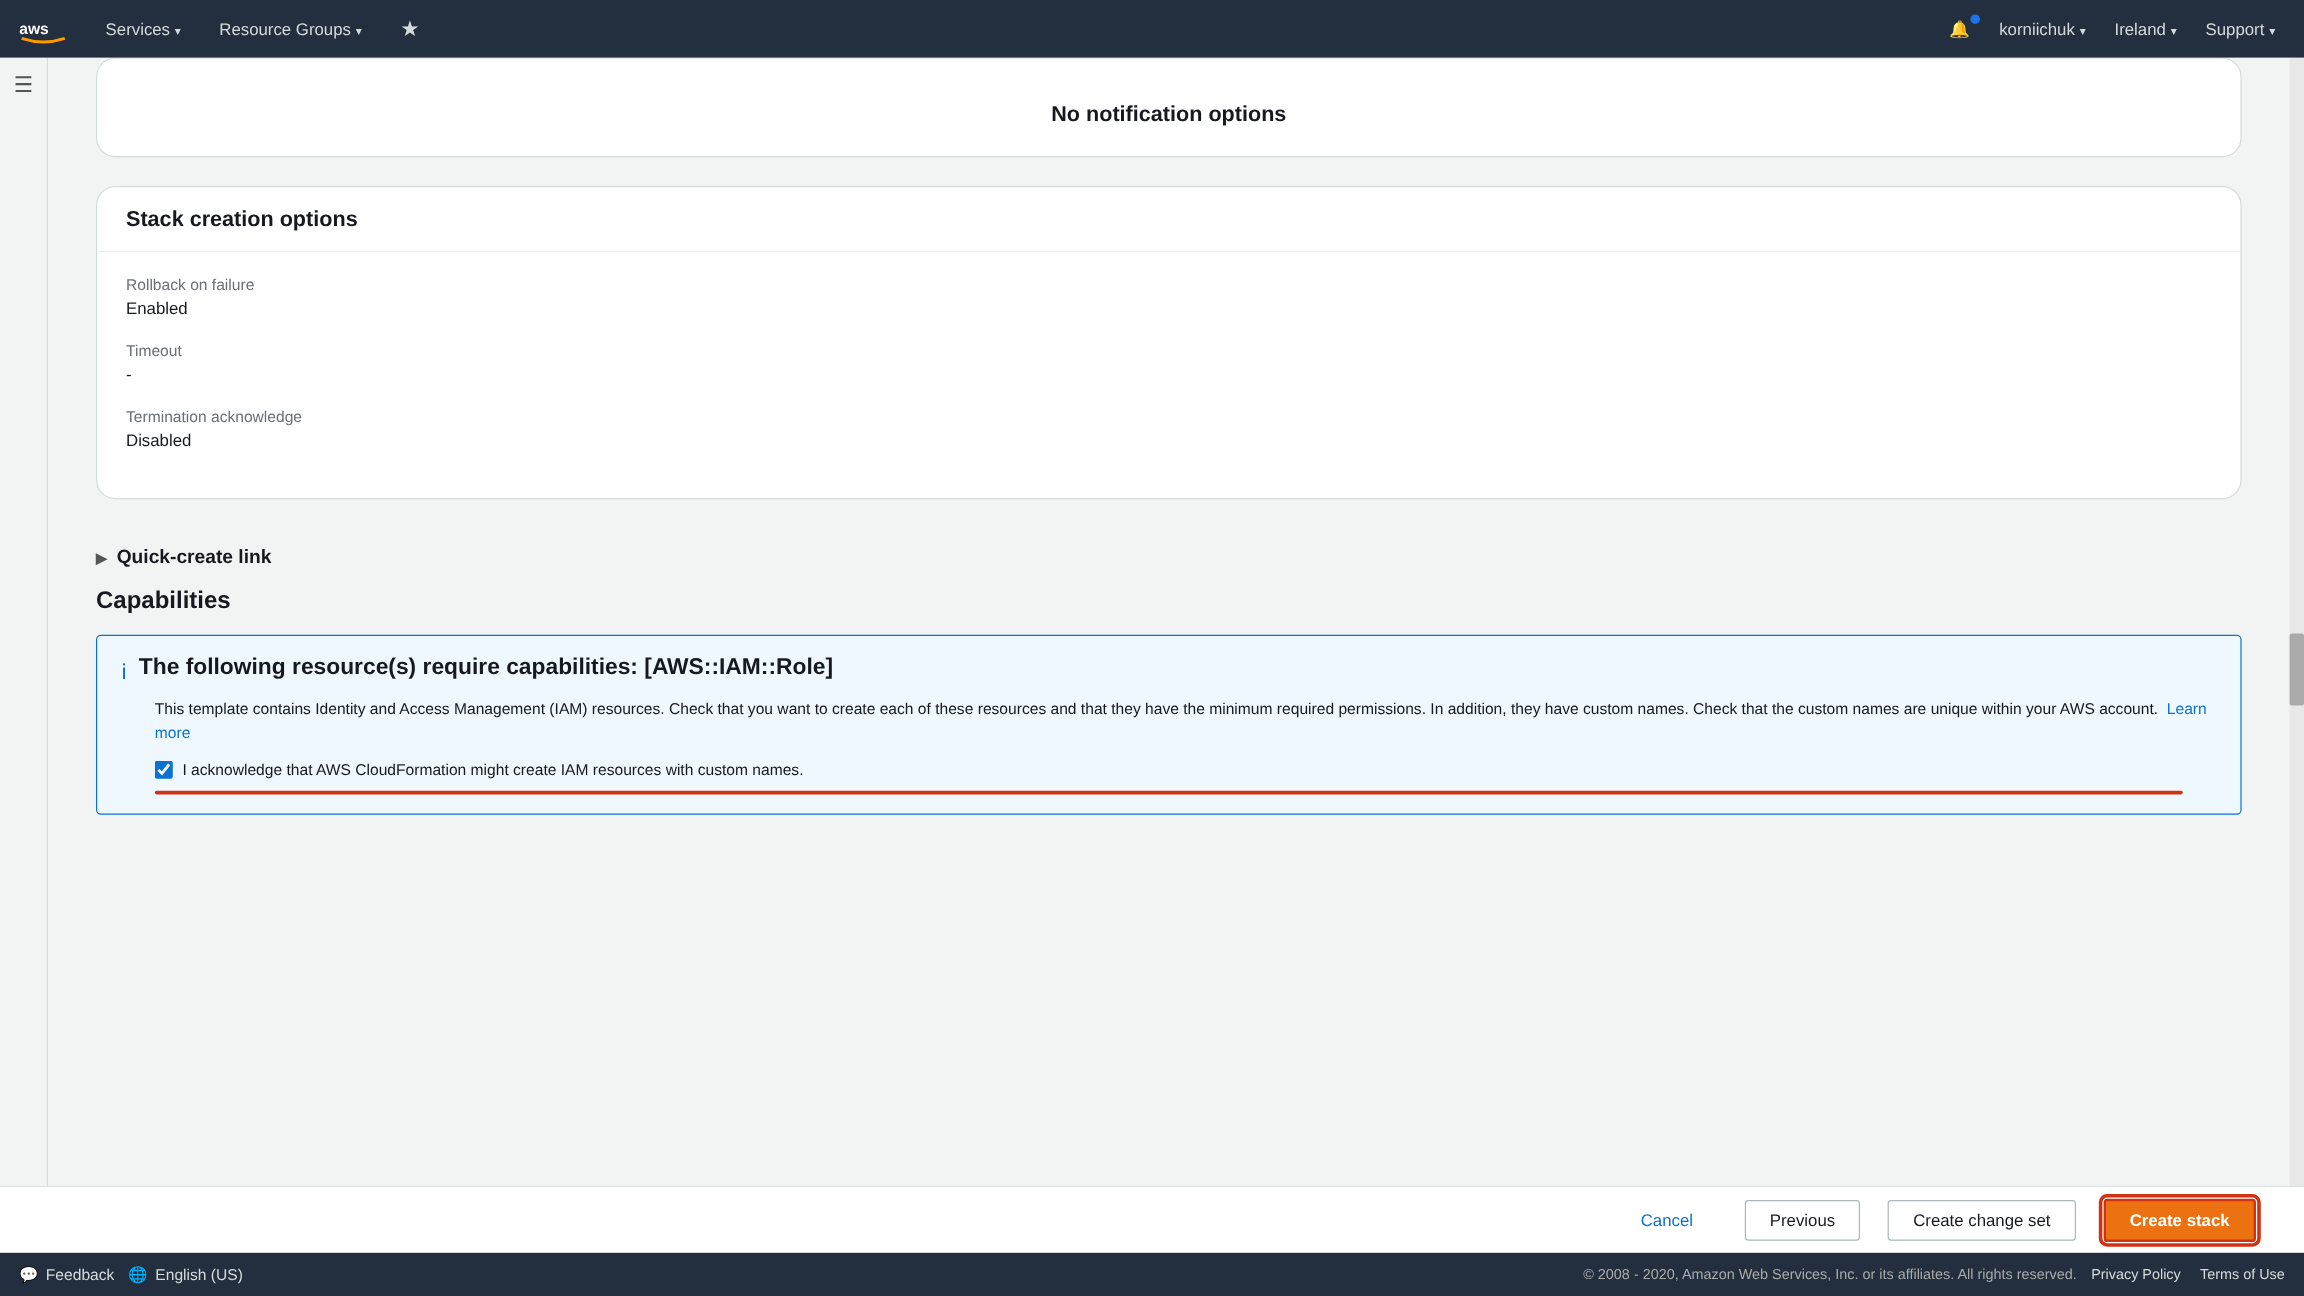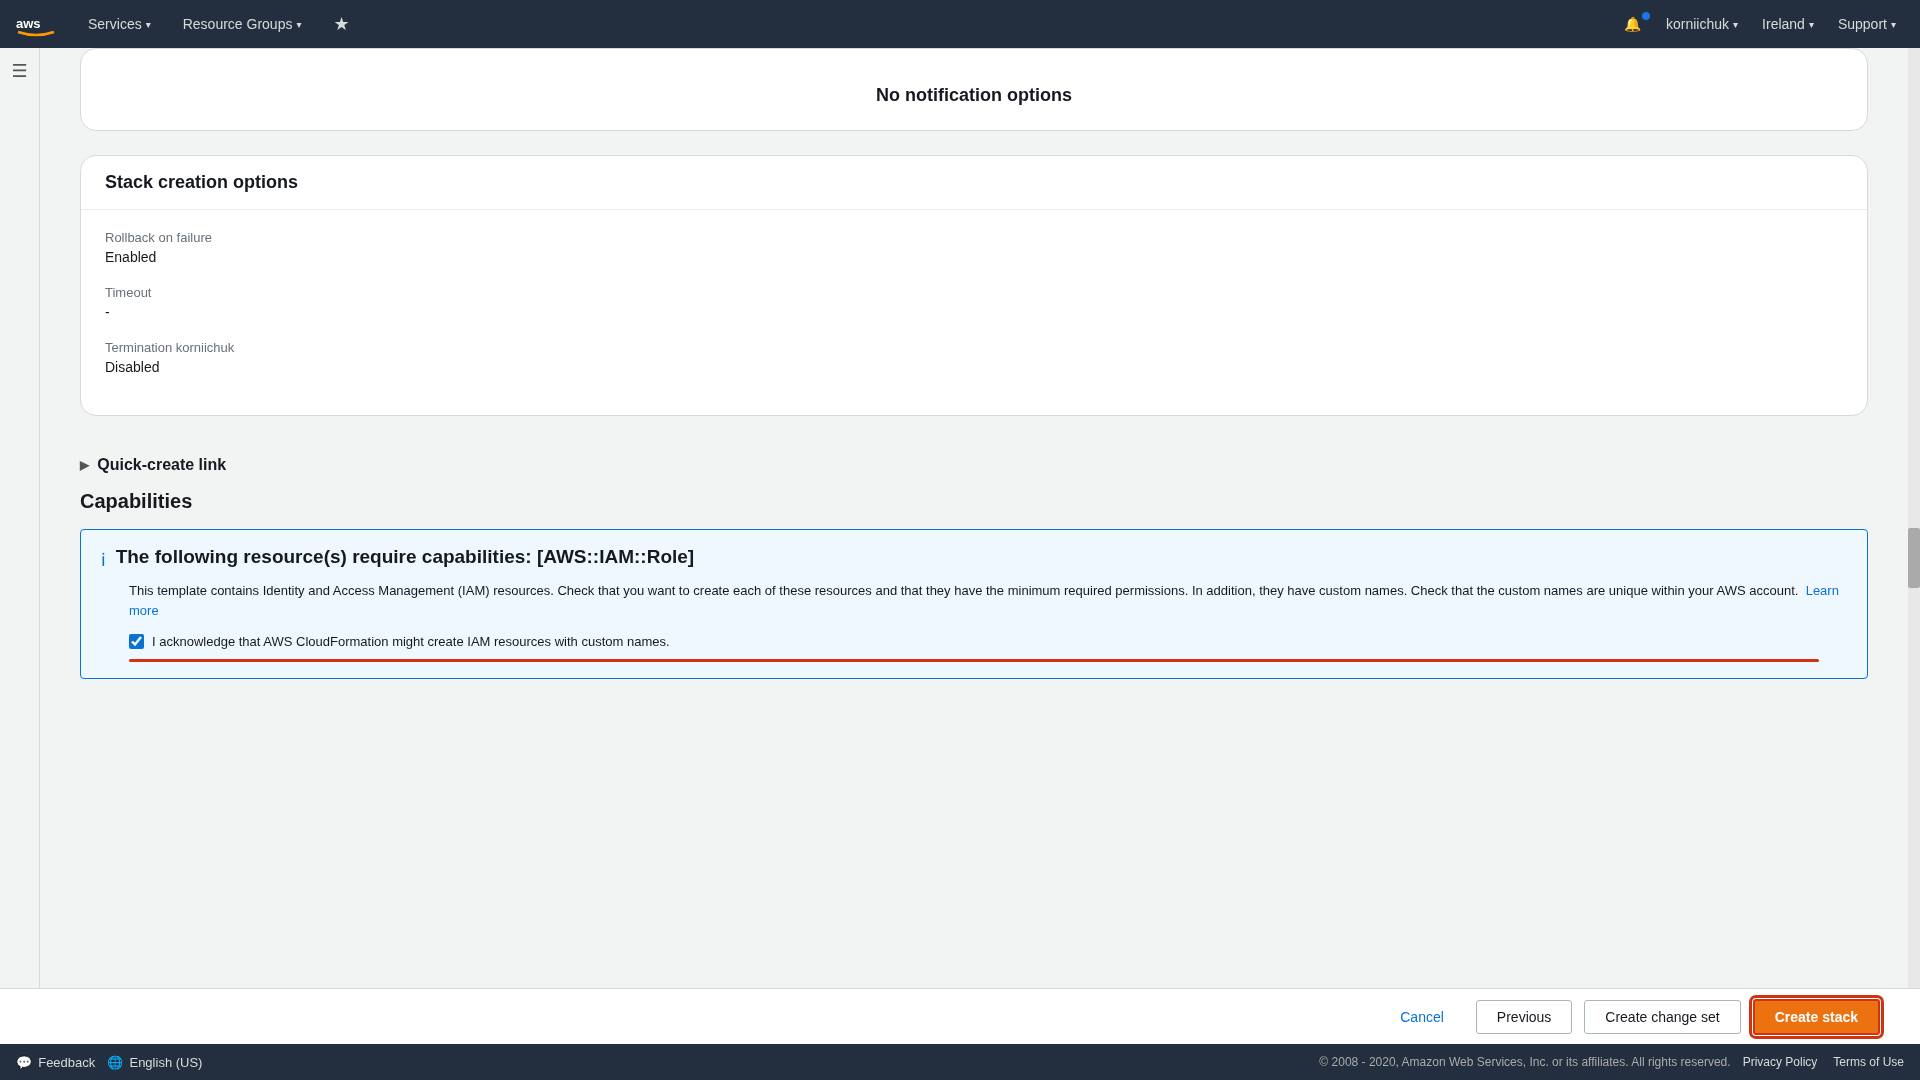--- a/index.html
+++ b/index.html
@@ -20,21 +20,21 @@
       display: flex;
       align-items: center;
       margin-right: 8px;
     }
     .aws-logo-svg { width: 40px; height: 28px; }
     .nav-item {
       color: #d5dbdb;
       font-size: 14px;
       cursor: pointer;
       display: flex;
-      align-items: center;
+      align-items: flex-end;
       gap: 4px;
       padding: 4px 8px;
       border-radius: 2px;
     }
     .nav-item .chevron { font-size: 10px; }
     .nav-star { color: #d5dbdb; font-size: 18px; cursor: pointer; padding: 4px 8px; }
     .nav-right {
       margin-left: auto;
       display: flex;
       align-items: center;
@@ -210,21 +210,21 @@
       bottom: 0;
       left: 0;
       right: 0;
       height: 56px;
       background: #fff;
       border-top: 1px solid #d5dbdb;
       display: flex;
       align-items: center;
       justify-content: flex-end;
       padding: 0 40px;
-      gap: 12px;
+      gap: 23px;
       z-index: 200;
     }
     .btn {
       padding: 8px 20px;
       border-radius: 3px;
       font-size: 14px;
       cursor: pointer;
       font-weight: 400;
     }
     .btn-cancel {
@@ -347,21 +347,21 @@
       <div class="section-card-inner">
         <div class="field-group">
           <div class="field-label">Rollback on failure</div>
           <div class="field-value">Enabled</div>
         </div>
         <div class="field-group">
           <div class="field-label">Timeout</div>
           <div class="field-value">-</div>
         </div>
         <div class="field-group">
-          <div class="field-label">Termination korniichuk</div>
+          <div class="field-label">Termination acknowledge</div>
           <div class="field-value">Disabled</div>
         </div>
       </div>
     </div>
 
     <div class="collapsible-header">
       <span class="collapsible-arrow">▶</span>
       <span>Quick-create link</span>
     </div>
 

